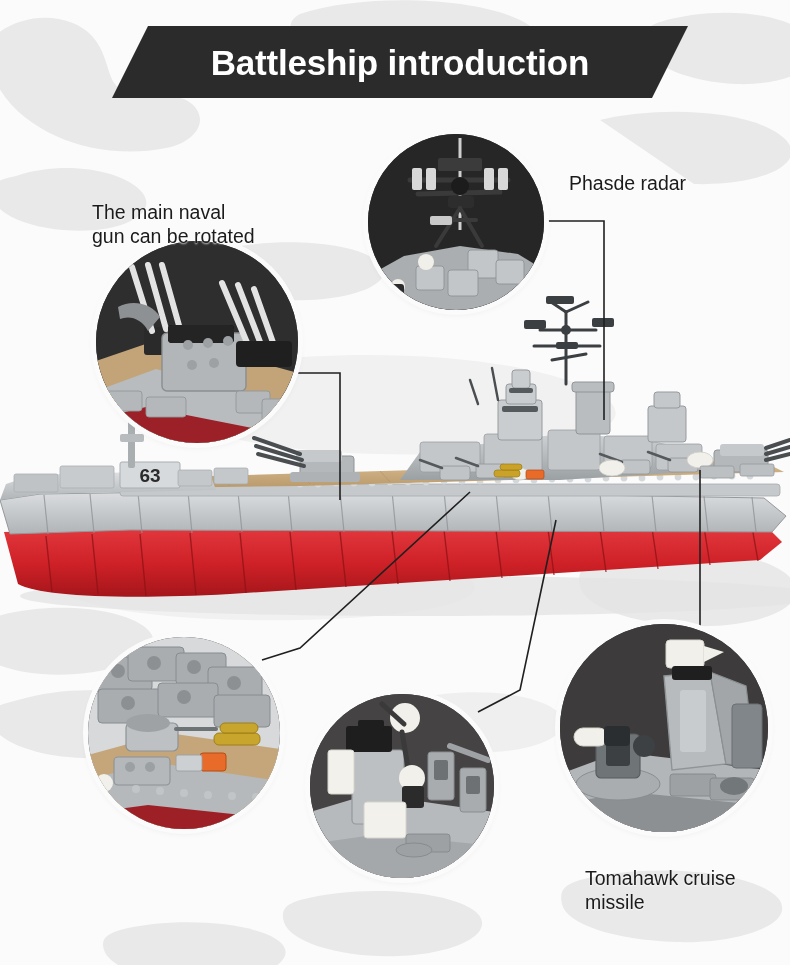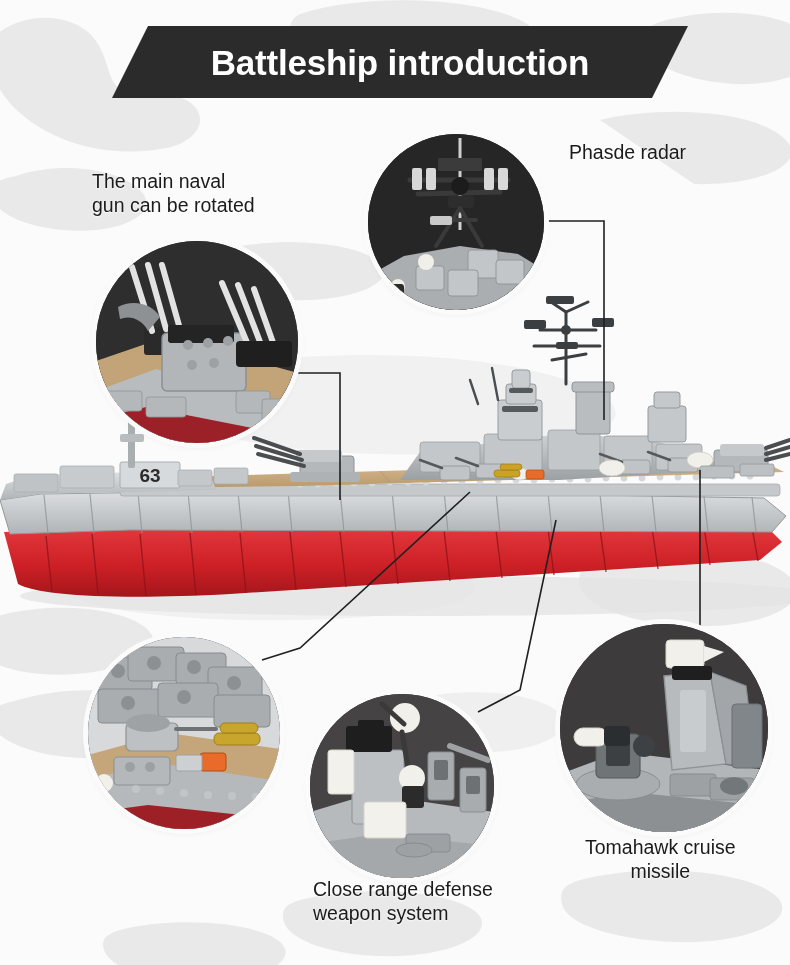--- a/index.html
+++ b/index.html
@@ -92,26 +92,27 @@
   
   .label {
     position: absolute;
     z-index: 28;
     color: #1b1b1b;
     font-size: 19.5px;
     font-weight: normal;
     line-height: 1.22;
     white-space: pre-line;
     text-shadow: 0 1px 2px rgba(255,255,255,0.9);
+    margin-top: 31px;
   }
   #label-main-gun  { left: 92px;  top: 170px; }
   #label-radar     { left: 569px; top: 141px; }
   #label-dual-gun  { left: 73px;  top: 821px; }
   #label-ciws      { left: 313px; top: 878px; }
-  #label-tomahawk  { left: 585px; top: 836px; text-align: center; }
+  #label-tomahawk  { left: 585px; top: 836px; }
 </style>
 </head>
 <body>
 
 <div id="page">
 
   <div class="camo-layer">
     <svg viewBox="0 0 790 965" preserveAspectRatio="none" xmlns="http://www.w3.org/2000/svg">
       <rect x="0" y="0" width="790" height="965" fill="#fbfbfb"></rect>
       <g fill="#e9e9e9">
@@ -646,18 +647,16 @@
         <rect x="110" y="150" width="46" height="22" rx="3"></rect>
         <rect x="150" y="154" width="44" height="22" rx="3"></rect>
       </g>
       <ellipse cx="174" cy="162" rx="14" ry="9" fill="#72777a"></ellipse>
     </svg>
   </div>
 
   <div class="label" id="label-main-gun">The main naval
 gun can be rotated</div>
   <div class="label" id="label-radar">Phasde radar</div>
-  <div class="label" id="label-ciws">Close range defense
-weapon system</div>
   <div class="label" id="label-tomahawk">Tomahawk cruise
 missile</div>
 
 </div>
 
 </body></html>

